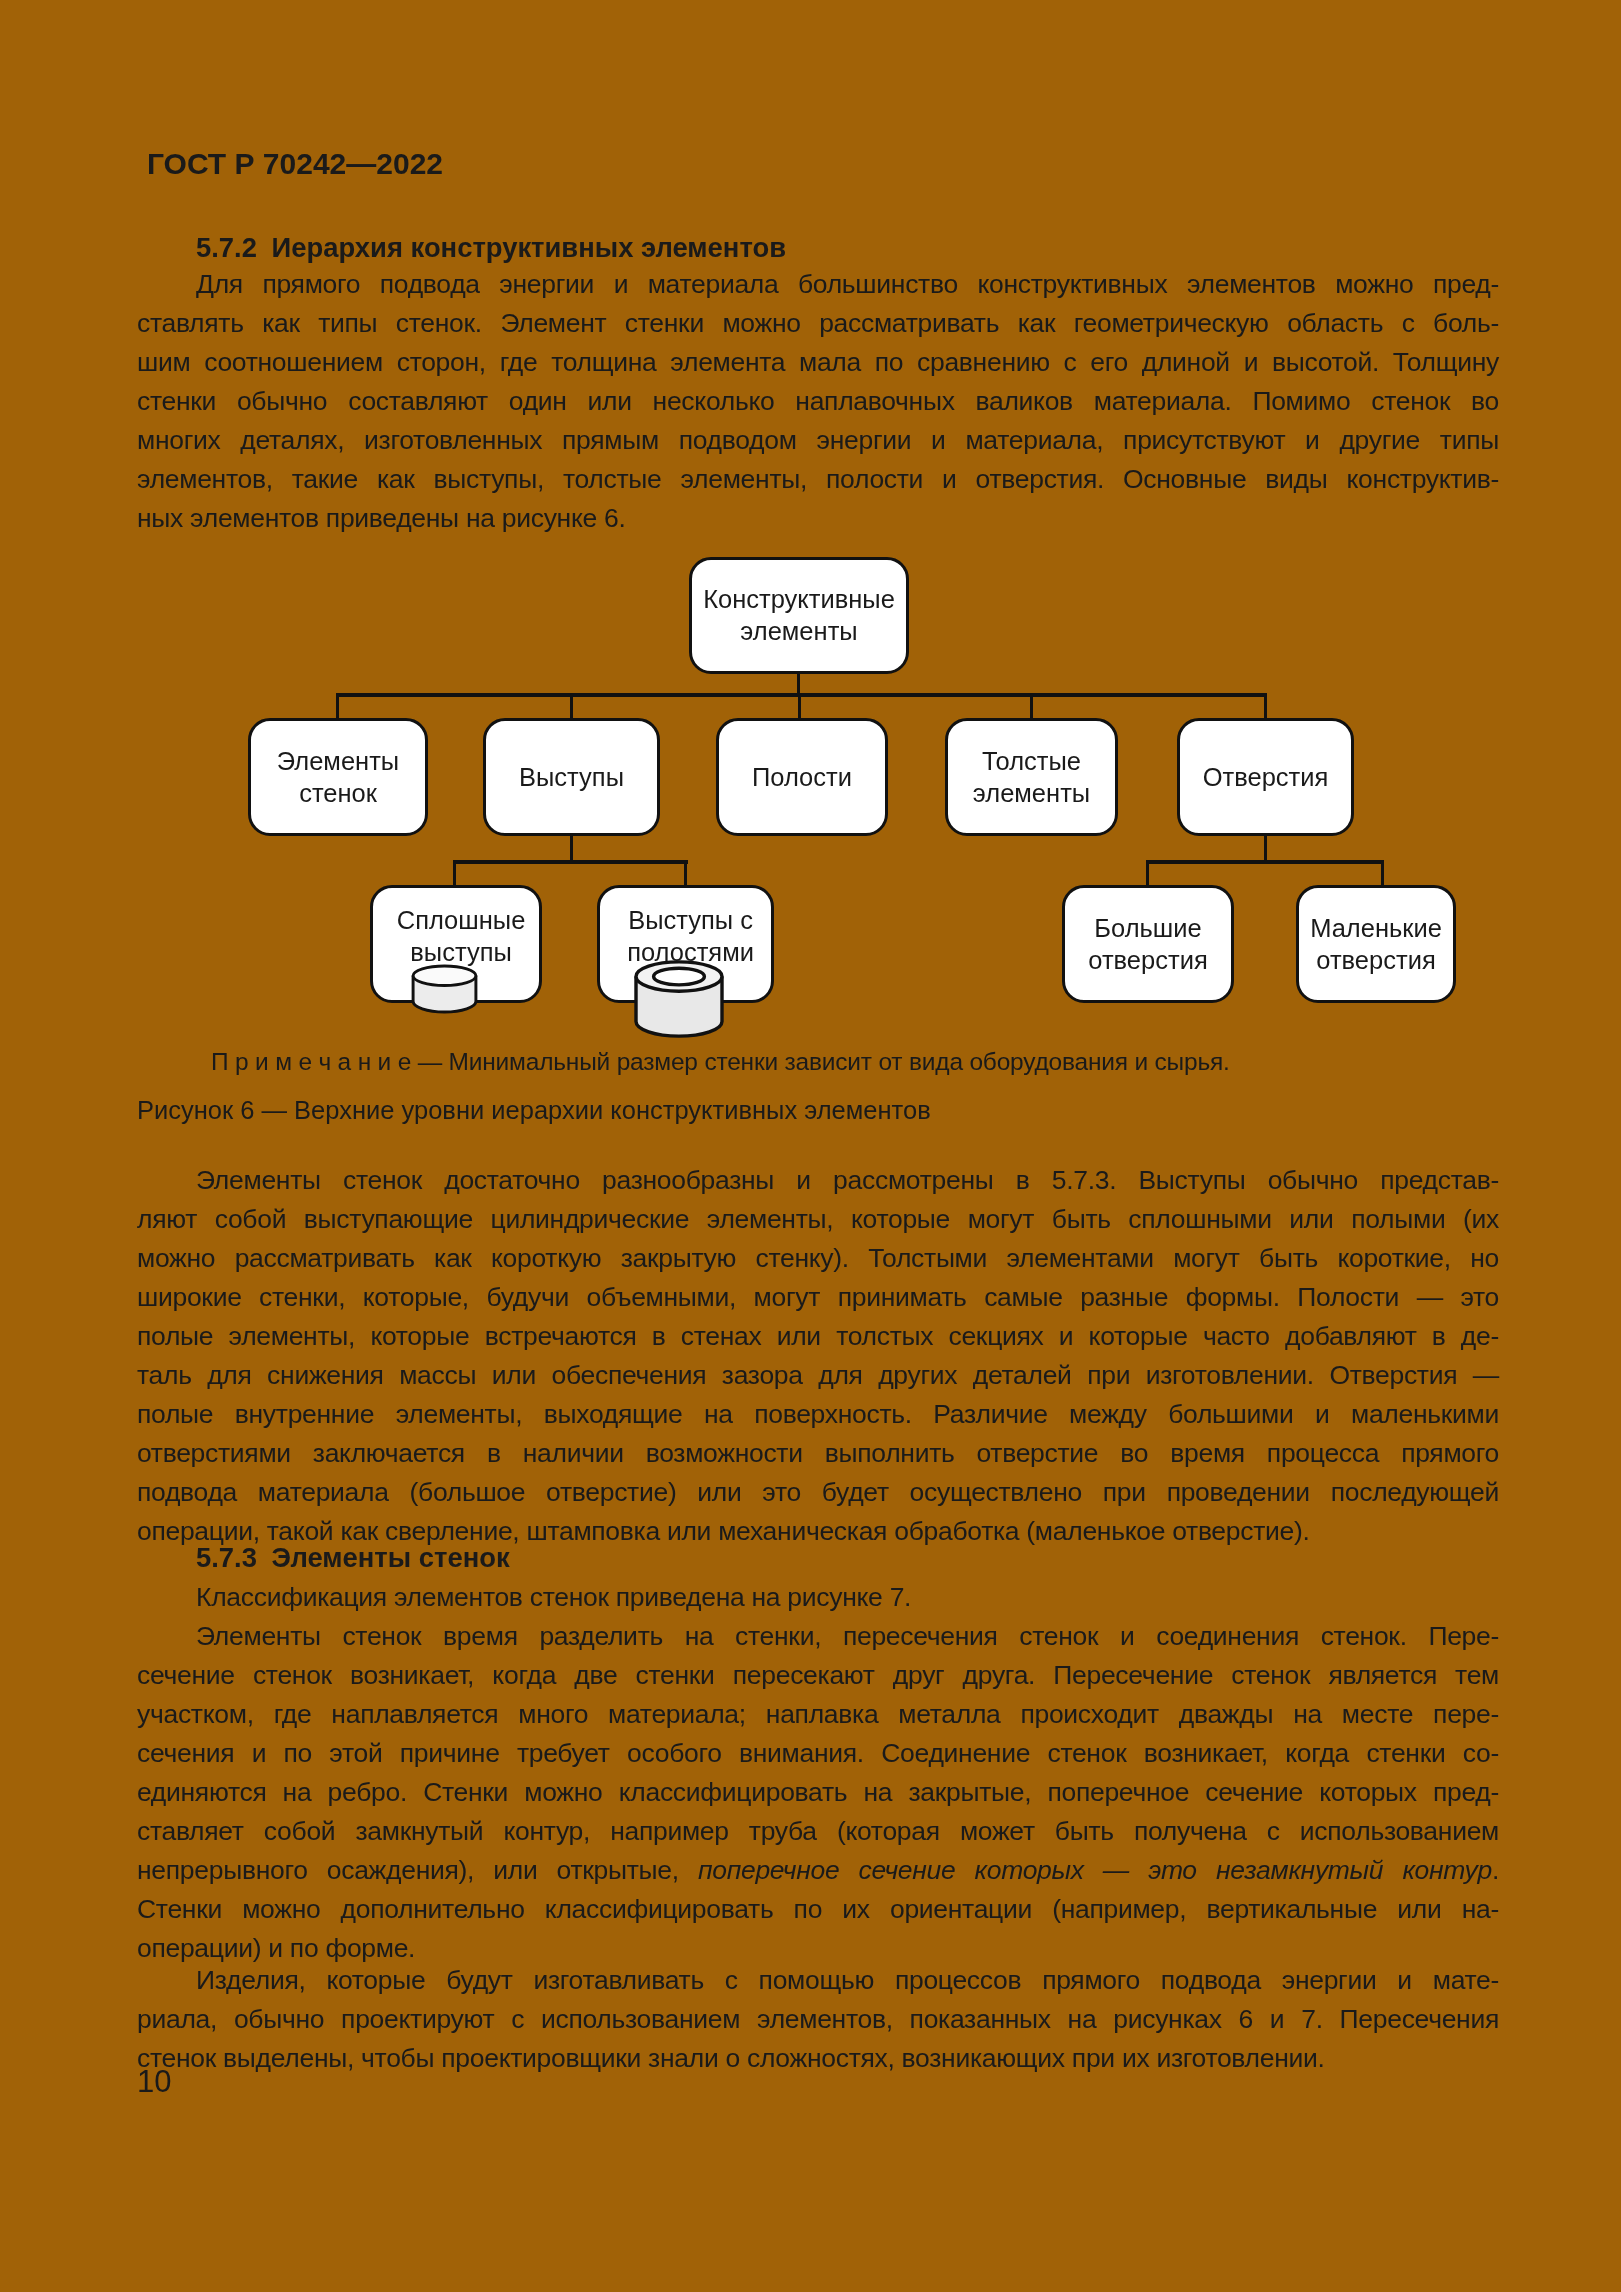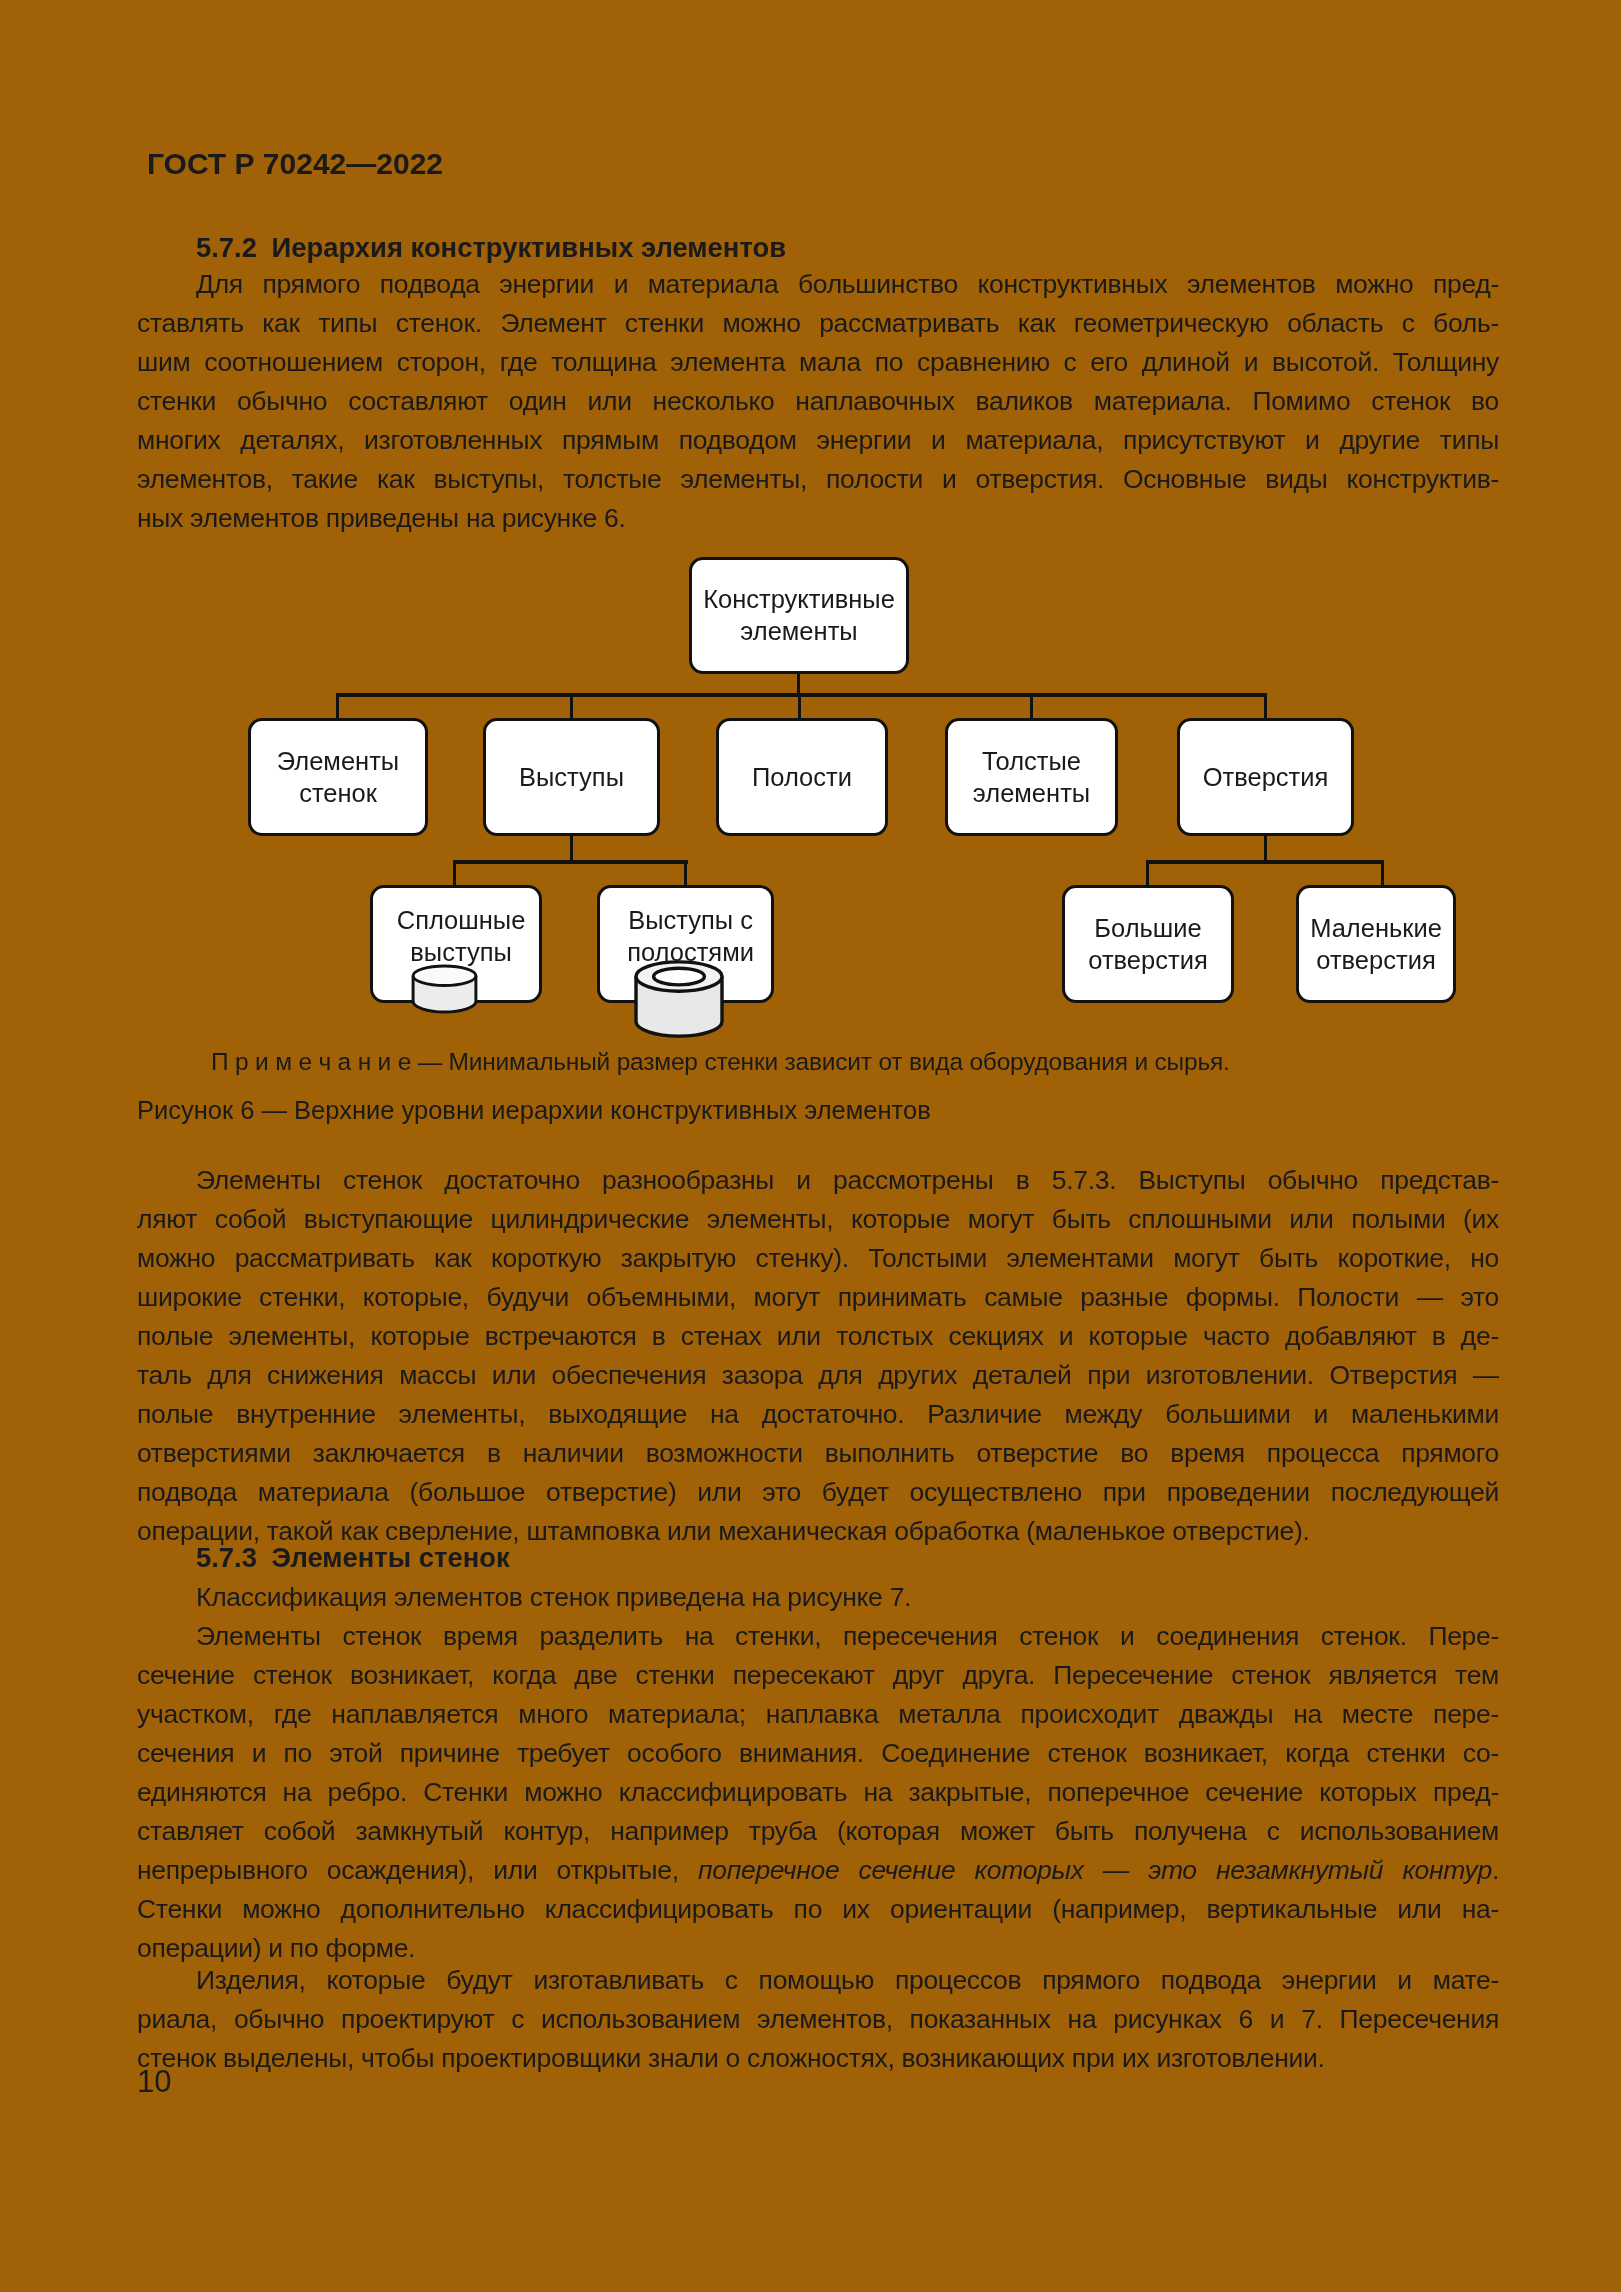--- a/index.html
+++ b/index.html
@@ -24,21 +24,21 @@
   .line{
     line-height:39px;height:39px;
     text-align:justify;text-align-last:justify;
   }
   .line.last{text-align-last:left;}
   .line.indent{text-indent:59px;}
   .italic{font-style:italic;}
   
   .figure{position:absolute;left:0;top:544px;width:1621px;height:502px;}
   .fnode{
-    position:absolute;background:#ffffff;border:3.9px solid #111111;border-radius:14px;
+    position:absolute;background:#ffffff;border:3.9px solid #111111;border-radius:22px;
     display:flex;align-items:center;justify-content:center;text-align:center;
     font-size:25.5px;line-height:32px;padding:3.9px 5.9px;box-sizing:border-box;
   }
   .fnode.top-label{align-items:flex-start;padding-top:15.7px;padding-left:16px;}
   .conn{position:absolute;background:#111111;}
   .cyl{position:absolute;}
   .note{
     position:absolute;left:211px;top:1047px;width:1294px;
     font-size:24.5px;line-height:30px;letter-spacing:-0.2px;
   }
@@ -118,21 +118,21 @@
   <div class="note">П р и м е ч а н и е — Минимальный размер стенки зависит от вида оборудования и сырья.</div>
   <div class="caption">Рисунок 6 — Верхние уровни иерархии конструктивных элементов</div>
 
   <div class="para" style="top:1161px;">
       <div class="line indent">Элементы стенок достаточно разнообразны и рассмотрены в 5.7.3. Выступы обычно представ-</div>
       <div class="line">ляют собой выступающие цилиндрические элементы, которые могут быть сплошными или полыми (их</div>
       <div class="line">можно рассматривать как короткую закрытую стенку). Толстыми элементами могут быть короткие, но</div>
       <div class="line">широкие стенки, которые, будучи объемными, могут принимать самые разные формы. Полости — это</div>
       <div class="line">полые элементы, которые встречаются в стенах или толстых секциях и которые часто добавляют в де-</div>
       <div class="line">таль для снижения массы или обеспечения зазора для других деталей при изготовлении. Отверстия —</div>
-      <div class="line">полые внутренние элементы, выходящие на достаточно. Различие между большими и маленькими</div>
+      <div class="line">полые внутренние элементы, выходящие на поверхность. Различие между большими и маленькими</div>
       <div class="line">отверстиями заключается в наличии возможности выполнить отверстие во время процесса прямого</div>
       <div class="line">подвода материала (большое отверстие) или это будет осуществлено при проведении последующей</div>
       <div class="line last">операции, такой как сверление, штамповка или механическая обработка (маленькое отверстие).</div>
     </div>
 
   <div class="h2" style="top:1539px;">
     <span>5.7.3</span><span class="hsp"></span><span>Элементы стенок</span>
   </div>
 
   <div class="para" style="top:1578px;">

